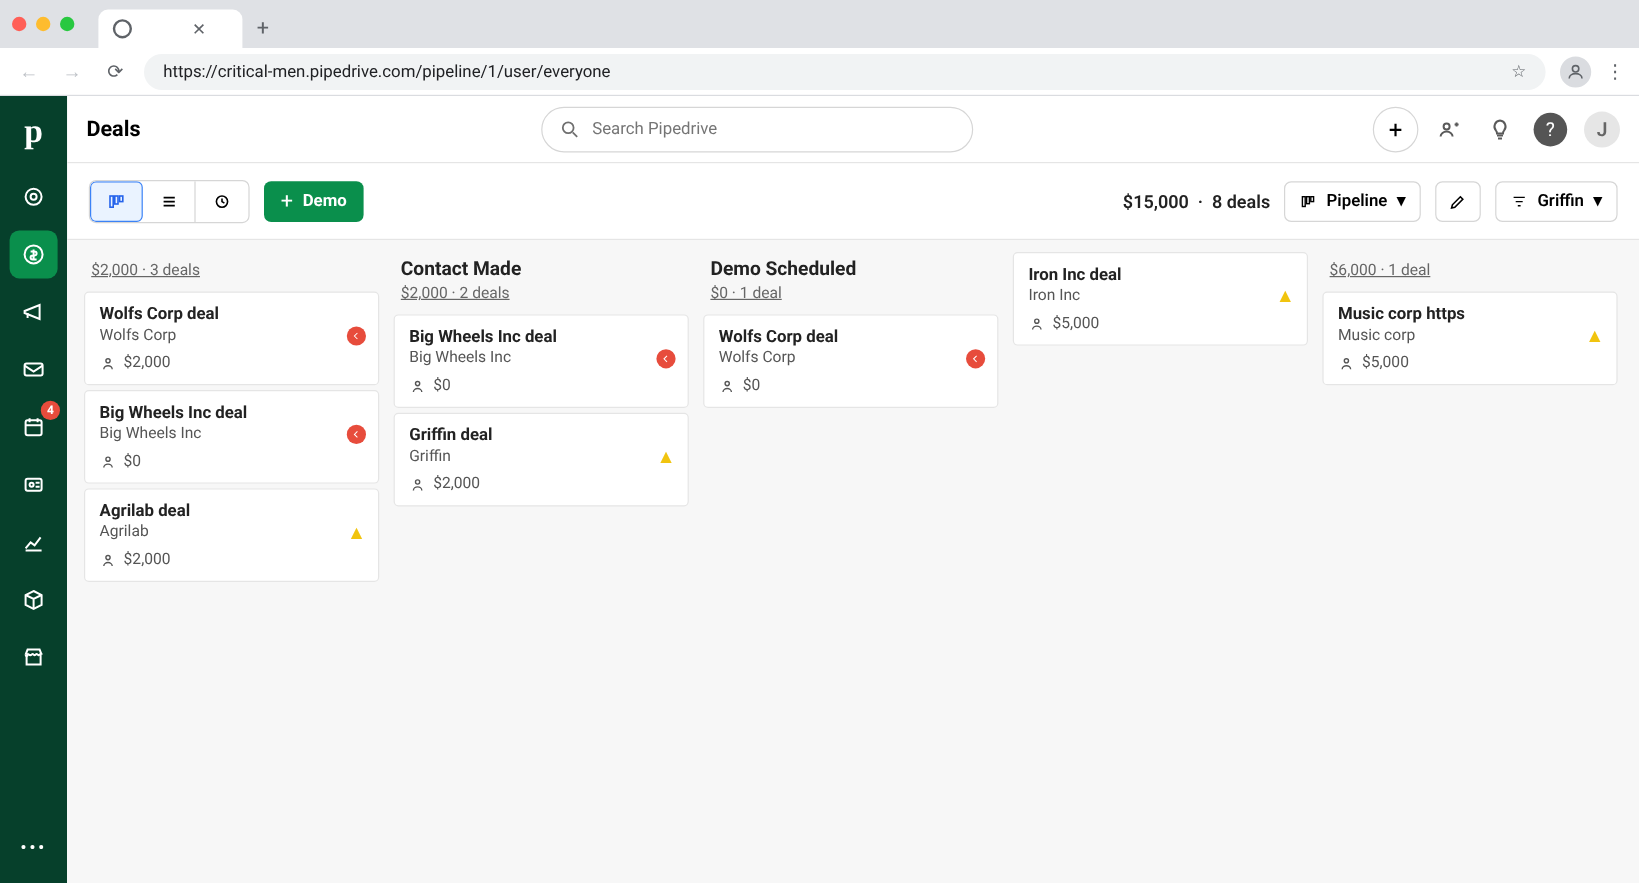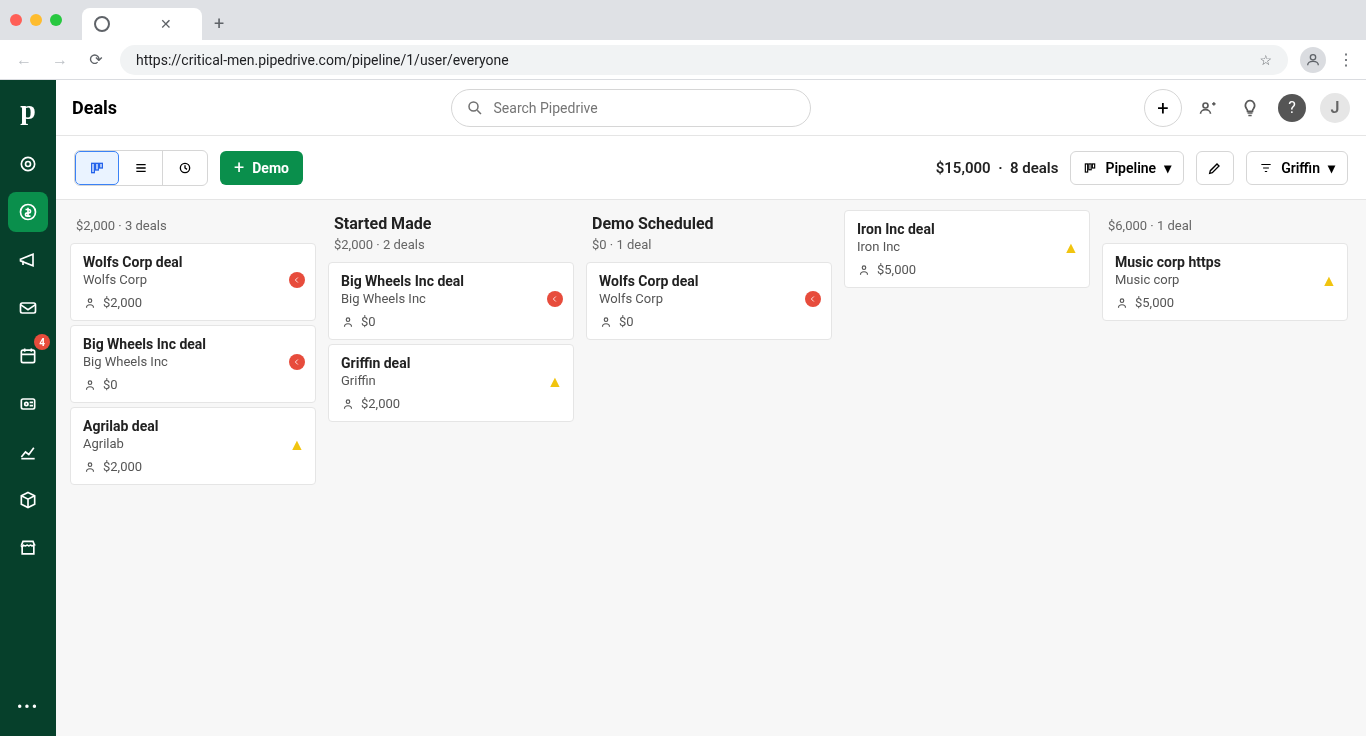--- a/index.html
+++ b/index.html
@@ -51,21 +51,21 @@
 .deal-btn .plus{font-size:18px;font-weight:400;}
 .toolbar-spacer{flex:1;}
 .summary { font-size:15px; font-weight:600; color:#222;}
 .pipe-btn, .filter-btn, .icon-btn { height:34px; border:1px solid #d6d6d6; border-radius:6px; padding:0 12px; display:flex; align-items:center; gap:8px; font-weight:600; font-size:14px;}
 .icon-btn{padding:0; width:38px; justify-content:center;}
 
 .board { flex:1; display:flex; overflow-x:auto; background:#f7f7f7; padding:0px 8px;}
 .column { width:258px; flex-shrink:0; padding:10px 6px;}
 .col-header { padding:4px 6px 10px; }
 .col-title { font-size:16px; font-weight:700; color:#222;}
-.col-sub { font-size:13px; color:#666; margin-top:4px;}
+.col-sub { font-size:13px; color:#666; margin-top:4px;text-decoration:underline;}
 .card { background:#fff; border:1px solid #e5e5e5; border-radius:4px; padding:10px 12px; margin-bottom:4px; position:relative;}
 .card-title { font-size:14px; font-weight:700; color:#222;}
 .card-org { font-size:13px; color:#555; margin:2px 0 8px;}
 .card-foot { display:flex; align-items:center; gap:6px; font-size:13px; color:#555;}
 .card-status { position:absolute; right:10px; top:28px; width:16px; height:16px; border-radius:50%; display:flex; align-items:center; justify-content:center;}
 .status-red{background:#e74c3c;color:#fff;}
 .status-warn{color:#f1c40f; font-size:16px;}
 svg{fill:none;stroke:currentColor;stroke-width:2;}
 </style>
 </head>
@@ -298,21 +298,21 @@
                 <circle cx="12" cy="8" r="3"></circle>
                 <path d="M6 20c0-3 3-5 6-5s6 2 6 5"></path>
               </svg>
               <span>$2,000</span>
             </div>
             <div class="card-status status-warn">▲</div>
           </div>
         </div>
         <div class="column">
           <div class="col-header">
-            <div class="col-title">Started Made</div>
+            <div class="col-title">Contact Made</div>
             <div class="col-sub">$2,000 · 2 deals</div>
           </div>
           <div class="card">
             <div class="card-title">Big Wheels Inc deal</div>
             <div class="card-org">Big Wheels Inc</div>
             <div class="card-foot">
               <svg viewBox="0 0 24 24" width="14" height="14">
                 <circle cx="12" cy="8" r="3"></circle>
                 <path d="M6 20c0-3 3-5 6-5s6 2 6 5"></path>
               </svg>

